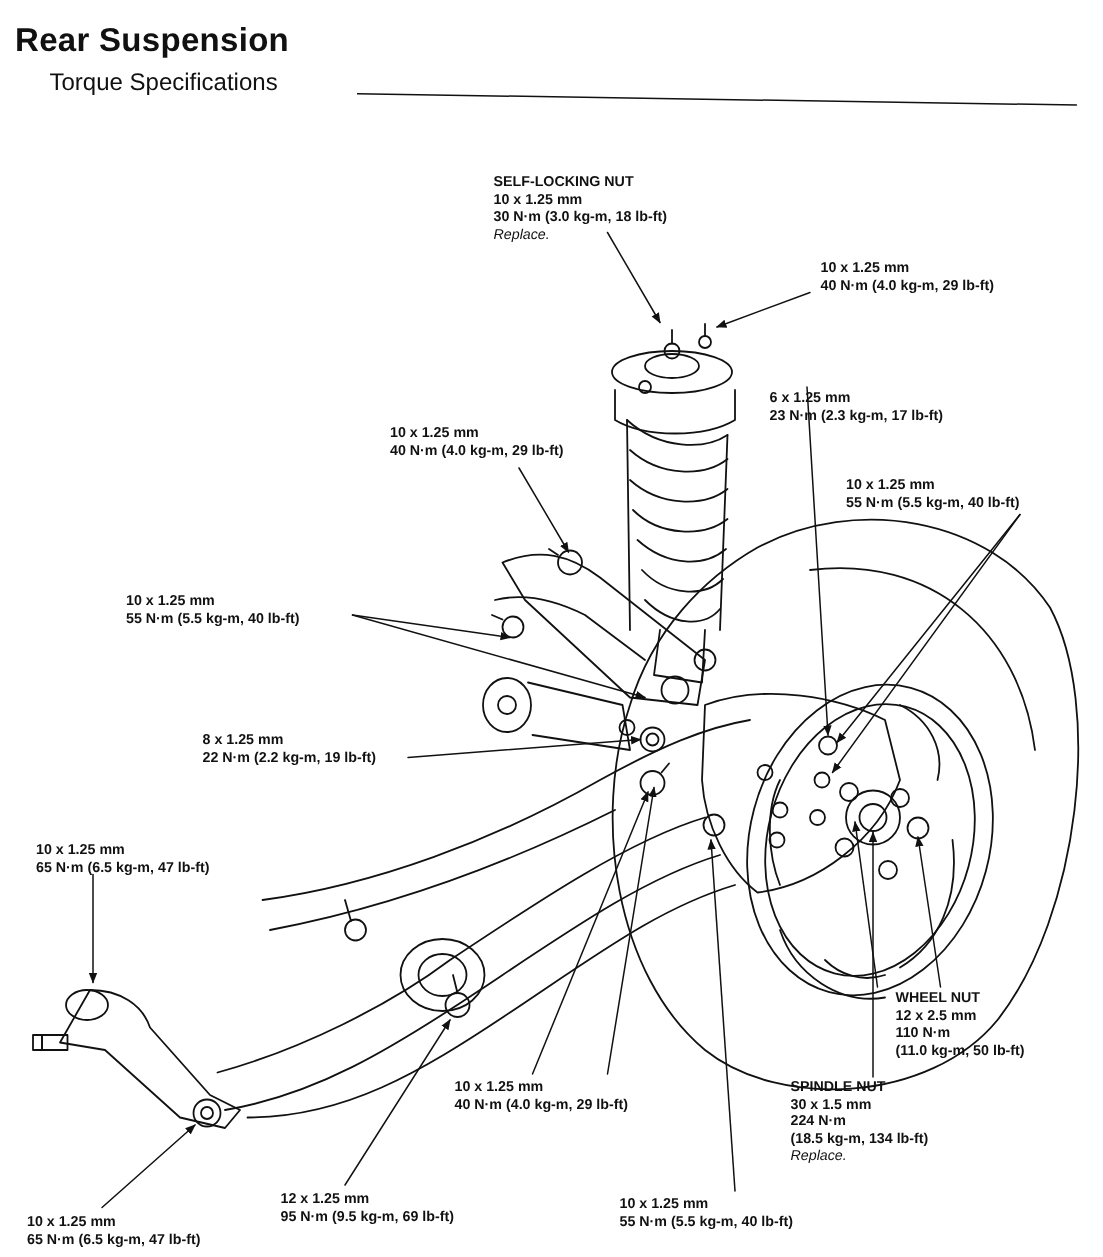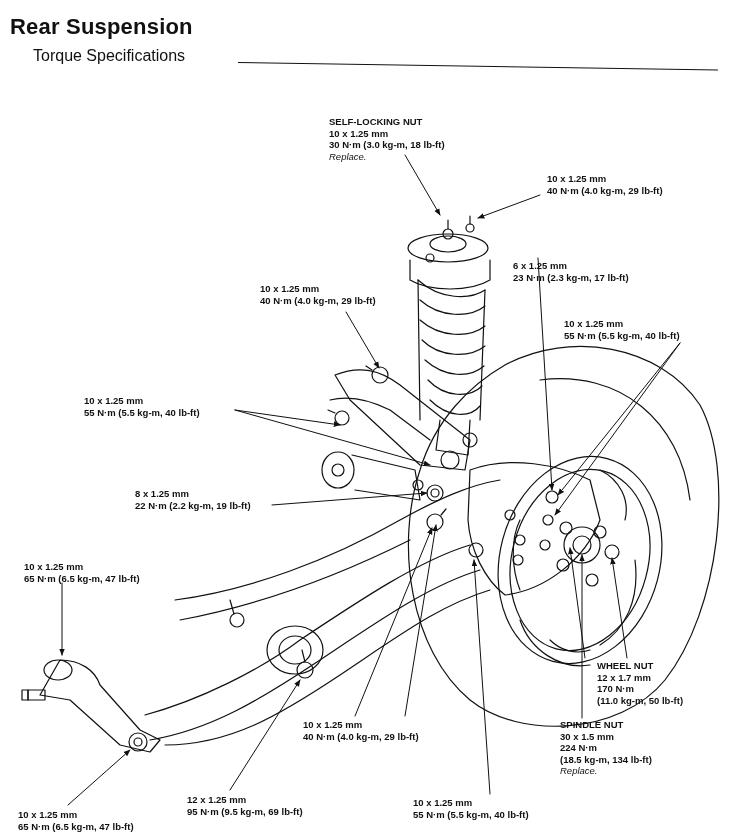--- a/index.html
+++ b/index.html
@@ -180,26 +180,26 @@
   <div>22 N·m (2.2 kg-m, 19 lb-ft)</div>
 </div>
 
 <div class="lbl" style="left:24px;top:561px;">
   <div>10 x 1.25 mm</div>
   <div>65 N·m (6.5 kg-m, 47 lb-ft)</div>
 </div>
 
 <div class="lbl" style="left:597px;top:660px;">
   <div>WHEEL NUT</div>
-  <div>12 x 1.7 mm</div>
-  <div>170 N·m</div>
+  <div>12 x 2.5 mm</div>
+  <div>110 N·m</div>
   <div>(11.0 kg-m, 50 lb-ft)</div>
 </div>
 
-<div class="lbl" style="left:560px;top:719px;">
+<div class="lbl" style="left:527px;top:719px;">
   <div>SPINDLE NUT</div>
   <div>30 x 1.5 mm</div>
   <div>224 N·m</div>
   <div>(18.5 kg-m, 134 lb-ft)</div>
   <div class="note">Replace.</div>
 </div>
 
 <div class="lbl" style="left:303px;top:719px;">
   <div>10 x 1.25 mm</div>
   <div>40 N·m (4.0 kg-m, 29 lb-ft)</div>

